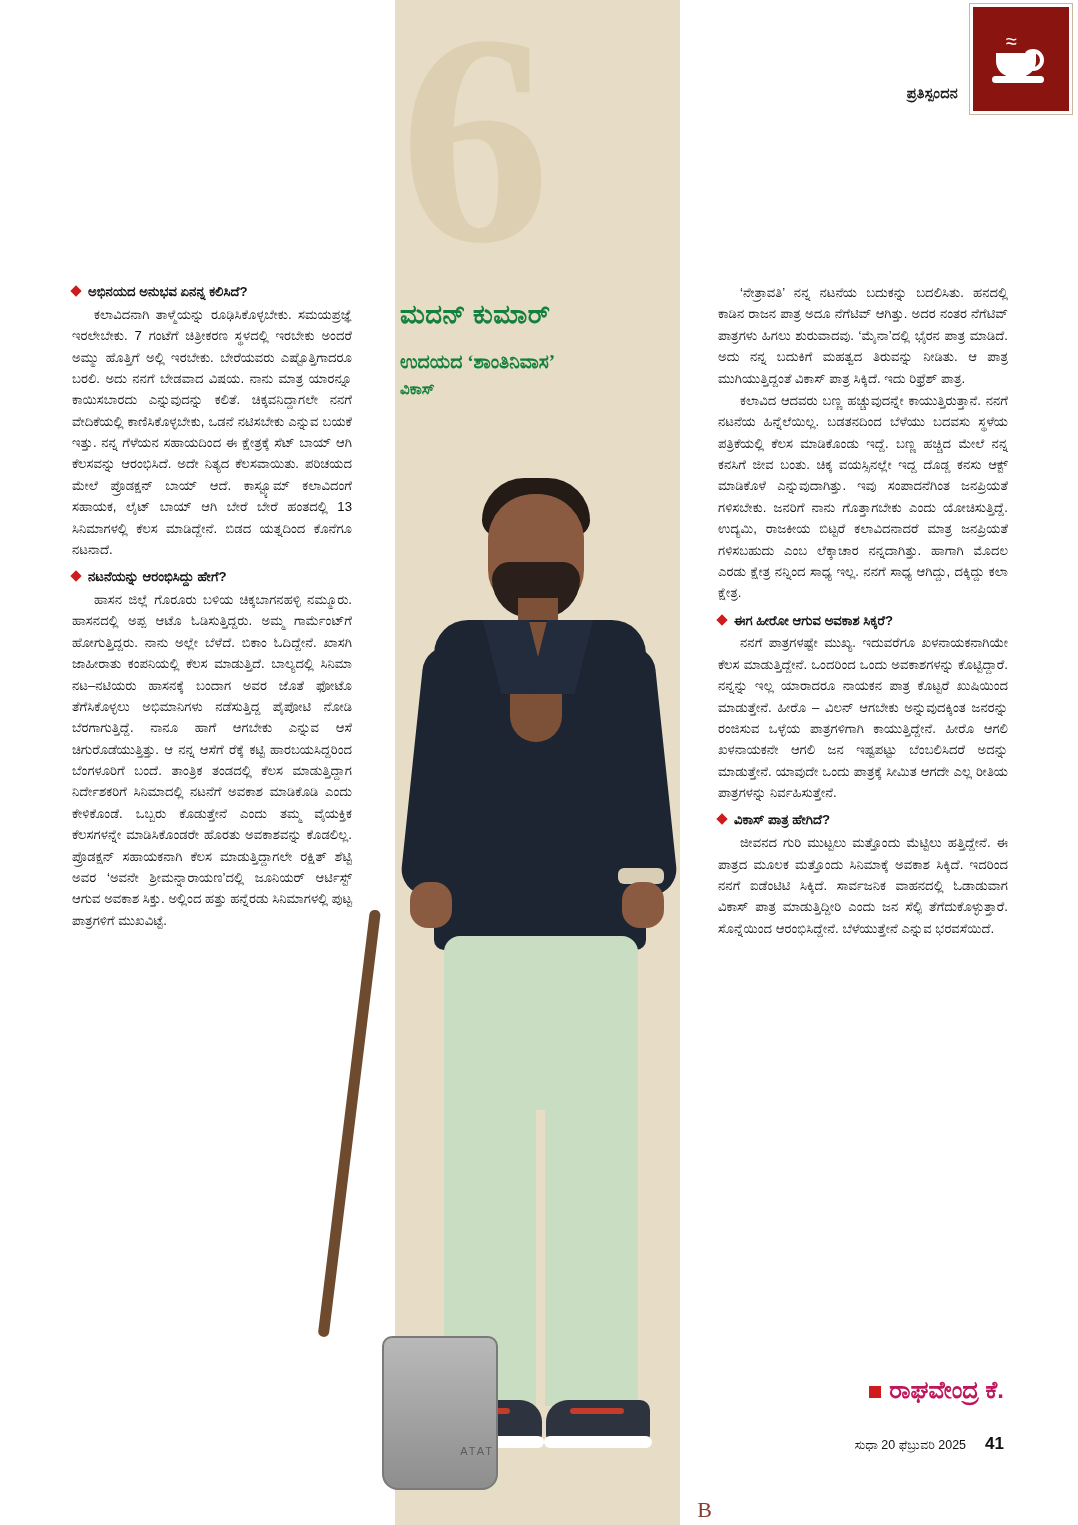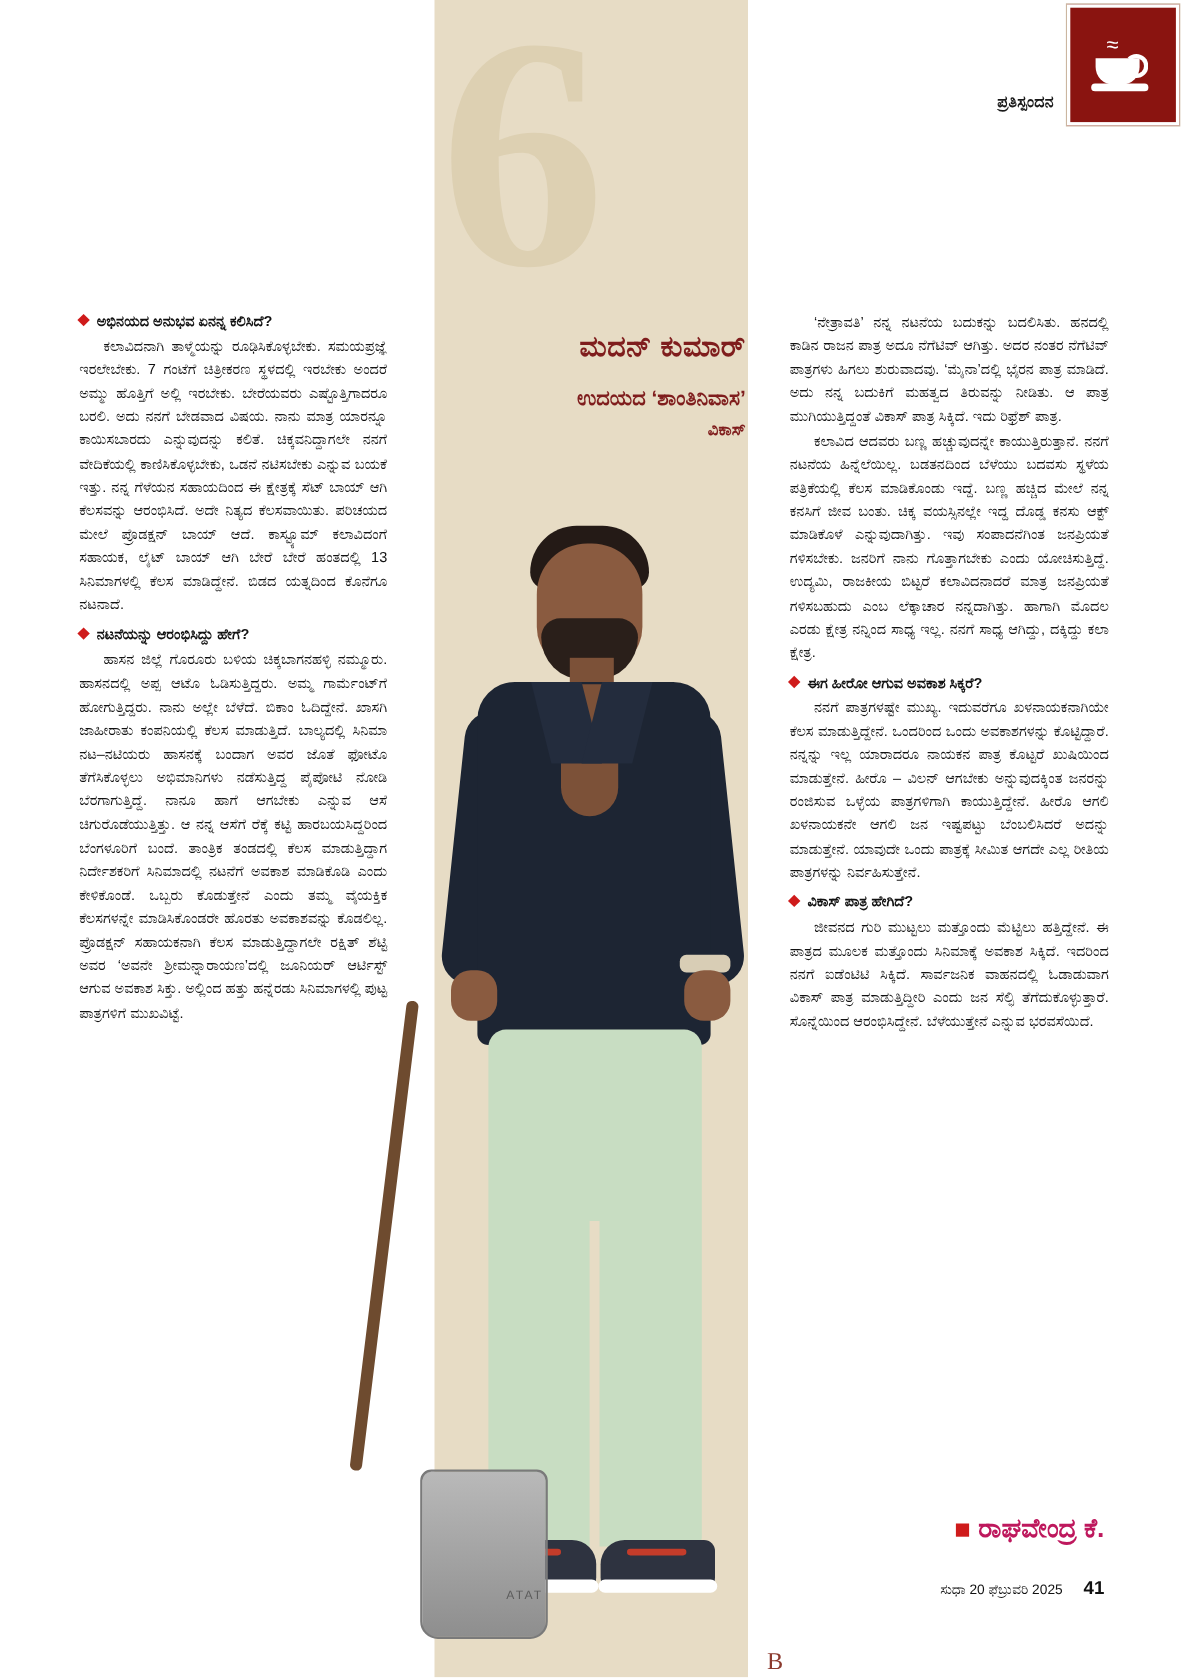--- a/index.html
+++ b/index.html
@@ -157,23 +157,24 @@
     transform: rotate(45deg);
   }
   .col-left .q:first-child { margin-top: 0; }
 
   
   .byline {
     position: absolute;
     left: 400px;
     top: 300px;
     width: 278px;
-    text-align: right;
+    text-align: left;
     z-index: 4;
-    color: #7f1d1d;
+    color: #15803d;
+    font-family: Liberation Serif, serif;
   }
   .byline .name {
     font-size: 26px;
     font-weight: bold;
     letter-spacing: .5px;
   }
   .byline .sub {
     margin-top: 21px;
     font-size: 19px;
     font-weight: bold;

